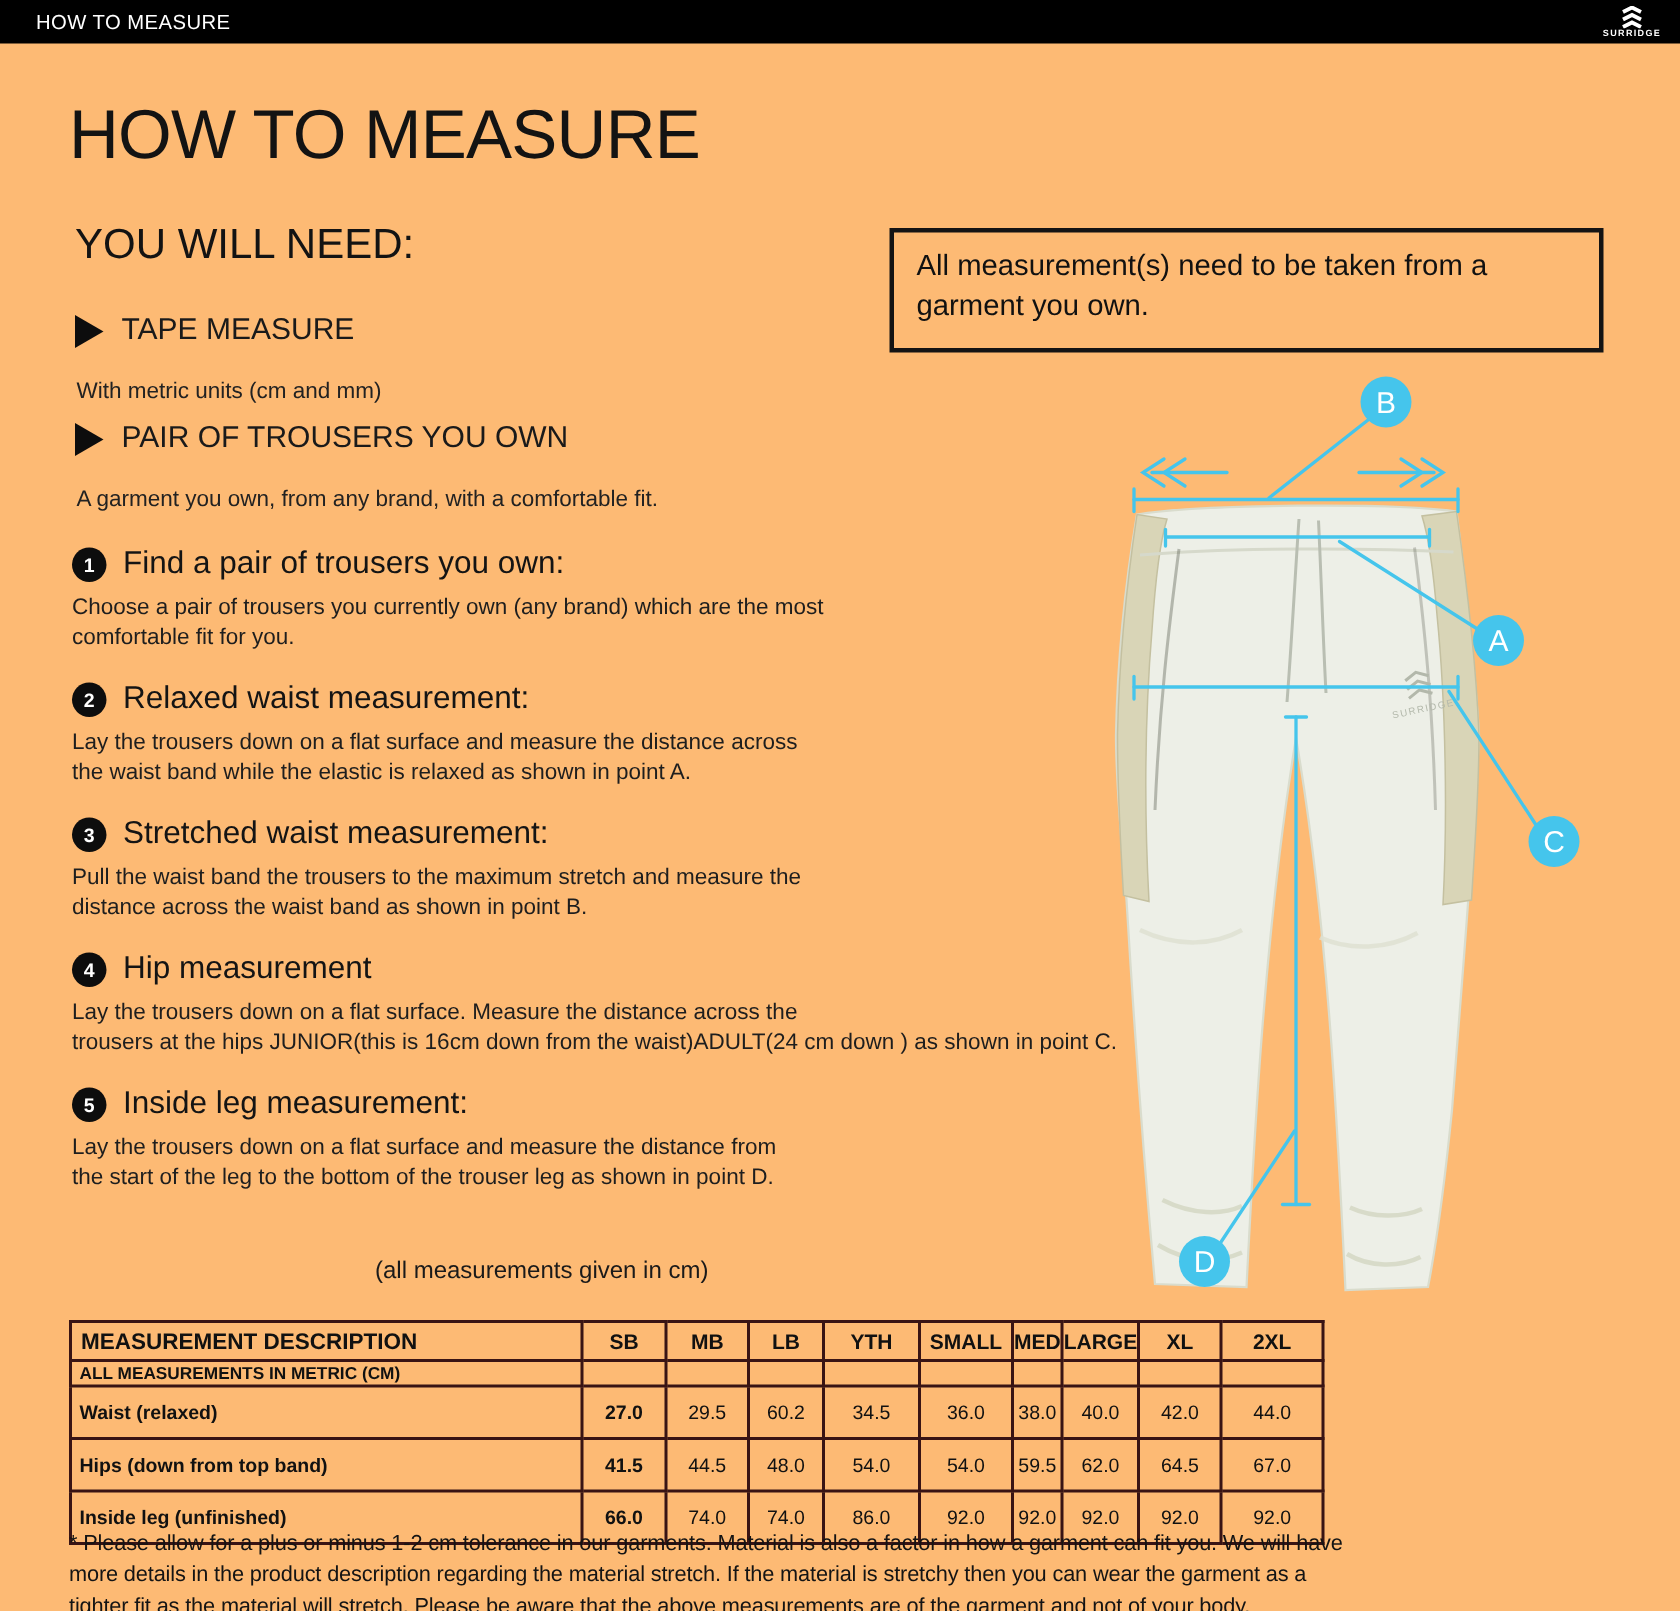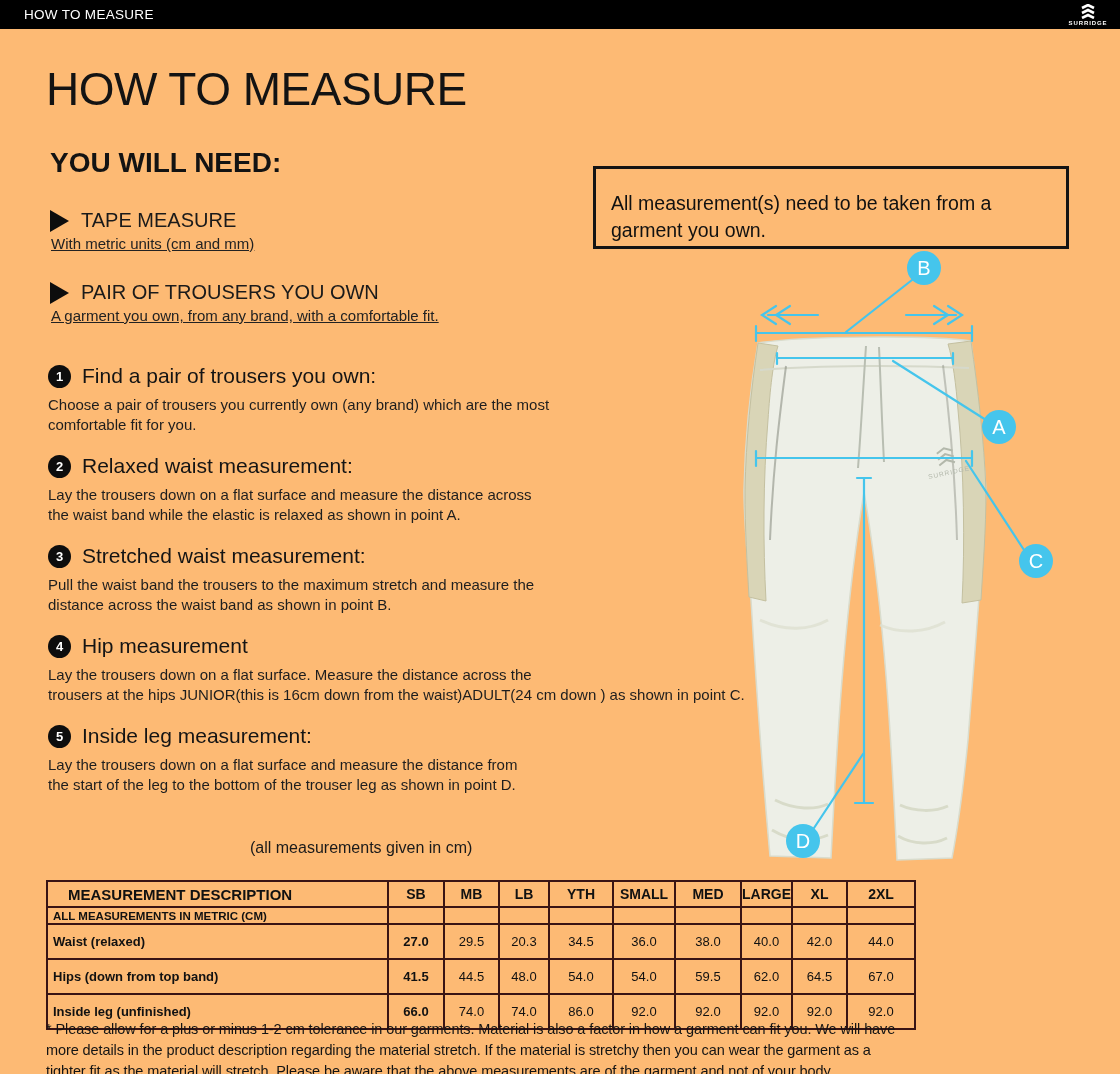--- a/index.html
+++ b/index.html
@@ -23,76 +23,76 @@
   }
   .brand-logo .brand-text {
     color:#fff; font-size:6px; font-weight:bold; letter-spacing:.9px;
   }
   
   .page-title {
     position:absolute; left:46px; top:62px; font-size:46px; font-weight:400;
     letter-spacing:-.5px; color:#131313;
   }
   .ywn-heading {
-    position:absolute; left:50px; top:147px; font-size:28px; font-weight:700; color:#131313;
+    position:absolute; left:50px; top:147px; font-size:28px; font-weight:400; color:#131313;
   }
   
   .need-item { position:absolute; left:50px; }
   .need-item.first  { top:209px; }
   .need-item.second { top:281px; }
   .need-head { display:flex; align-items:center; gap:12px; }
   .tri {
     width:0; height:0; border-left:19px solid #0d0d0d;
     border-top:11px solid transparent; border-bottom:11px solid transparent;
   }
   .need-title { font-size:20px; color:#1a1a1a; }
-  .need-sub { font-size:15px; color:#222; margin-top:3px; margin-left:1px;text-decoration:underline; }
+  .need-sub { font-size:15px; color:#222; margin-top:20px; margin-left:1px; }
   
   .step { position:absolute; left:48px; }
   .step.s1 { top:364px; } .step.s2 { top:454px; } .step.s3 { top:544px; }
   .step.s4 { top:634px; } .step.s5 { top:724px; }
   .step-head { display:flex; align-items:center; gap:11px; }
   .badge {
     width:23px; height:23px; border-radius:50%; background:#0d0d0d; color:#fff;
     display:flex; align-items:center; justify-content:center;
     font-size:13px; font-weight:bold; flex:0 0 auto;
   }
   .step-title { font-size:21px; color:#141414; }
   .step-body {
     margin-top:7px; font-size:15px; line-height:20px; color:#1e1e1e; white-space:pre-line;
   }
   
   .note-box {
     position:absolute; left:593px; top:152px; width:476px; height:83px;
-    border:3px solid #141414; padding:21px 15px;
-    font-size:19.5px; line-height:27px; color:#111;margin-top:14px;
+    border:3px solid #141414; padding:9px 15px;
+    font-size:19.5px; line-height:27px; color:#111;
   }
   
   .diagram { position:absolute; left:680px; top:245px; }
   .diagram text.marker-letter {
     font-family:"Liberation Sans", sans-serif; font-size:20px; fill:#fff;
   }
   
   .size-chart-heading {
     position:absolute; left:46px; top:824px; font-size:34px; font-weight:400; color:#131313;
   }
   .size-chart-sub {
     position:absolute; left:250px; top:839px; font-size:16px; color:#1a1a1a;
   }
   table.size-table {
     position:absolute; left:46px; top:880px; border-collapse:collapse;
     font-family:"Liberation Sans", sans-serif; table-layout:fixed;
   }
   table.size-table th, table.size-table td {
     border:2px solid #391414; color:#111; overflow:hidden; white-space:nowrap;
   }
-  th.col-desc { width:341px; text-align:left; padding:3px 20px; font-size:15px; }
+  th.col-desc { width:341px; text-align:left; padding:3px 6px; font-size:15px; }
   th.col-size { font-size:14px; text-align:center; }
   .col-sb{width:56px}.col-mb{width:55px}.col-lb{width:50px}.col-yth{width:64px}
-  .col-small{width:62px}.col-med{width:66px}.col-large{width:42px}.col-xl{width:55px}.col-2xl{width:68px}
+  .col-small{width:62px}.col-med{width:33px}.col-large{width:42px}.col-xl{width:55px}.col-2xl{width:68px}
   tr.metric-row td { height:17px; font-size:11.5px; font-weight:bold; padding:0 5px; }
   tr.data-row td { height:35px; font-size:13px;margin-left:48px; }
   tr.data-row td.row-label { font-weight:600; padding:0 5px; text-align:left; }
   tr.data-row td.val { text-align:center; }
   tr.data-row td.val.sb { font-weight:bold; }
   tr.header-row th { height:26px; }
   
   .footnote {
     position:absolute; left:46px; top:1019px; font-size:14.5px; line-height:21px;
     color:#141414; letter-spacing:-.1px;
@@ -297,21 +297,21 @@
           <td></td>
           <td></td>
           <td></td>
           <td></td>
           <td></td>
       </tr>
       <tr class="data-row">
         <td class="row-label">Waist (relaxed)</td>
         <td class="val sb">27.0</td>
         <td class="val">29.5</td>
-        <td class="val">20.3</td>
+        <td class="val">60.2</td>
         <td class="val">34.5</td>
         <td class="val">36.0</td>
         <td class="val">38.0</td>
         <td class="val">40.0</td>
         <td class="val">42.0</td>
         <td class="val">44.0</td>
       </tr>
       <tr class="data-row">
         <td class="row-label">Hips (down from top band)</td>
         <td class="val sb">41.5</td>

